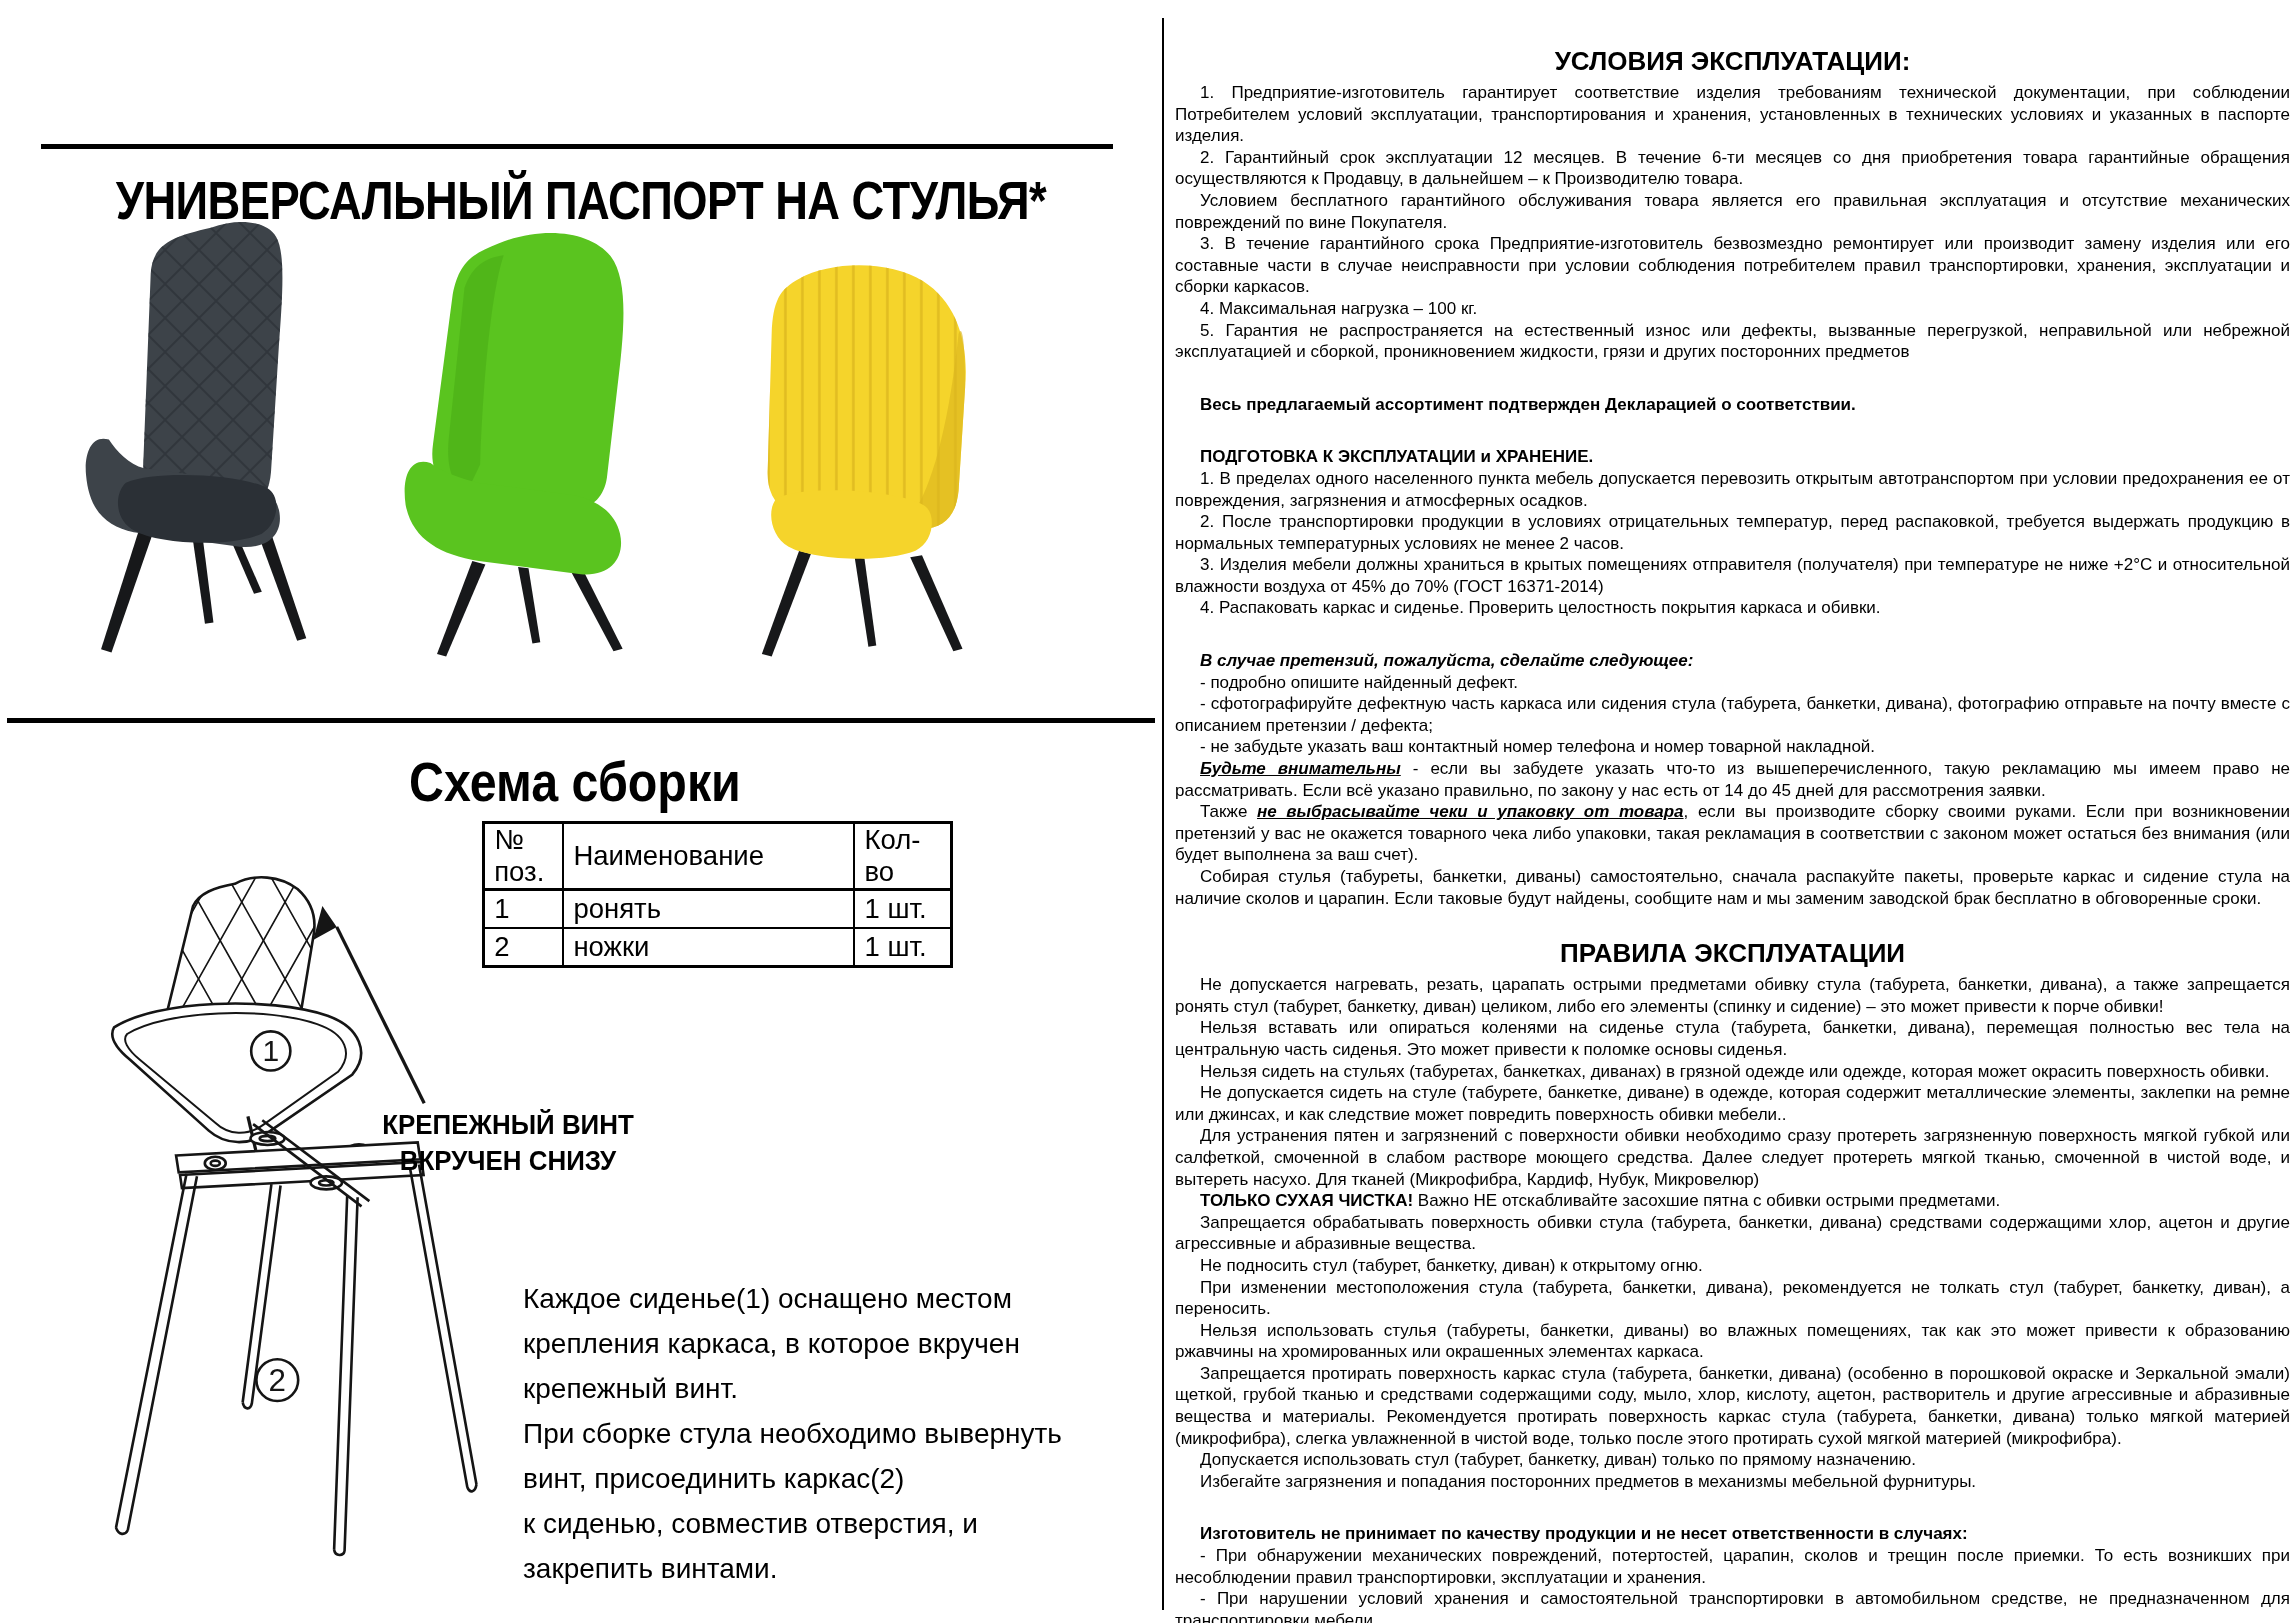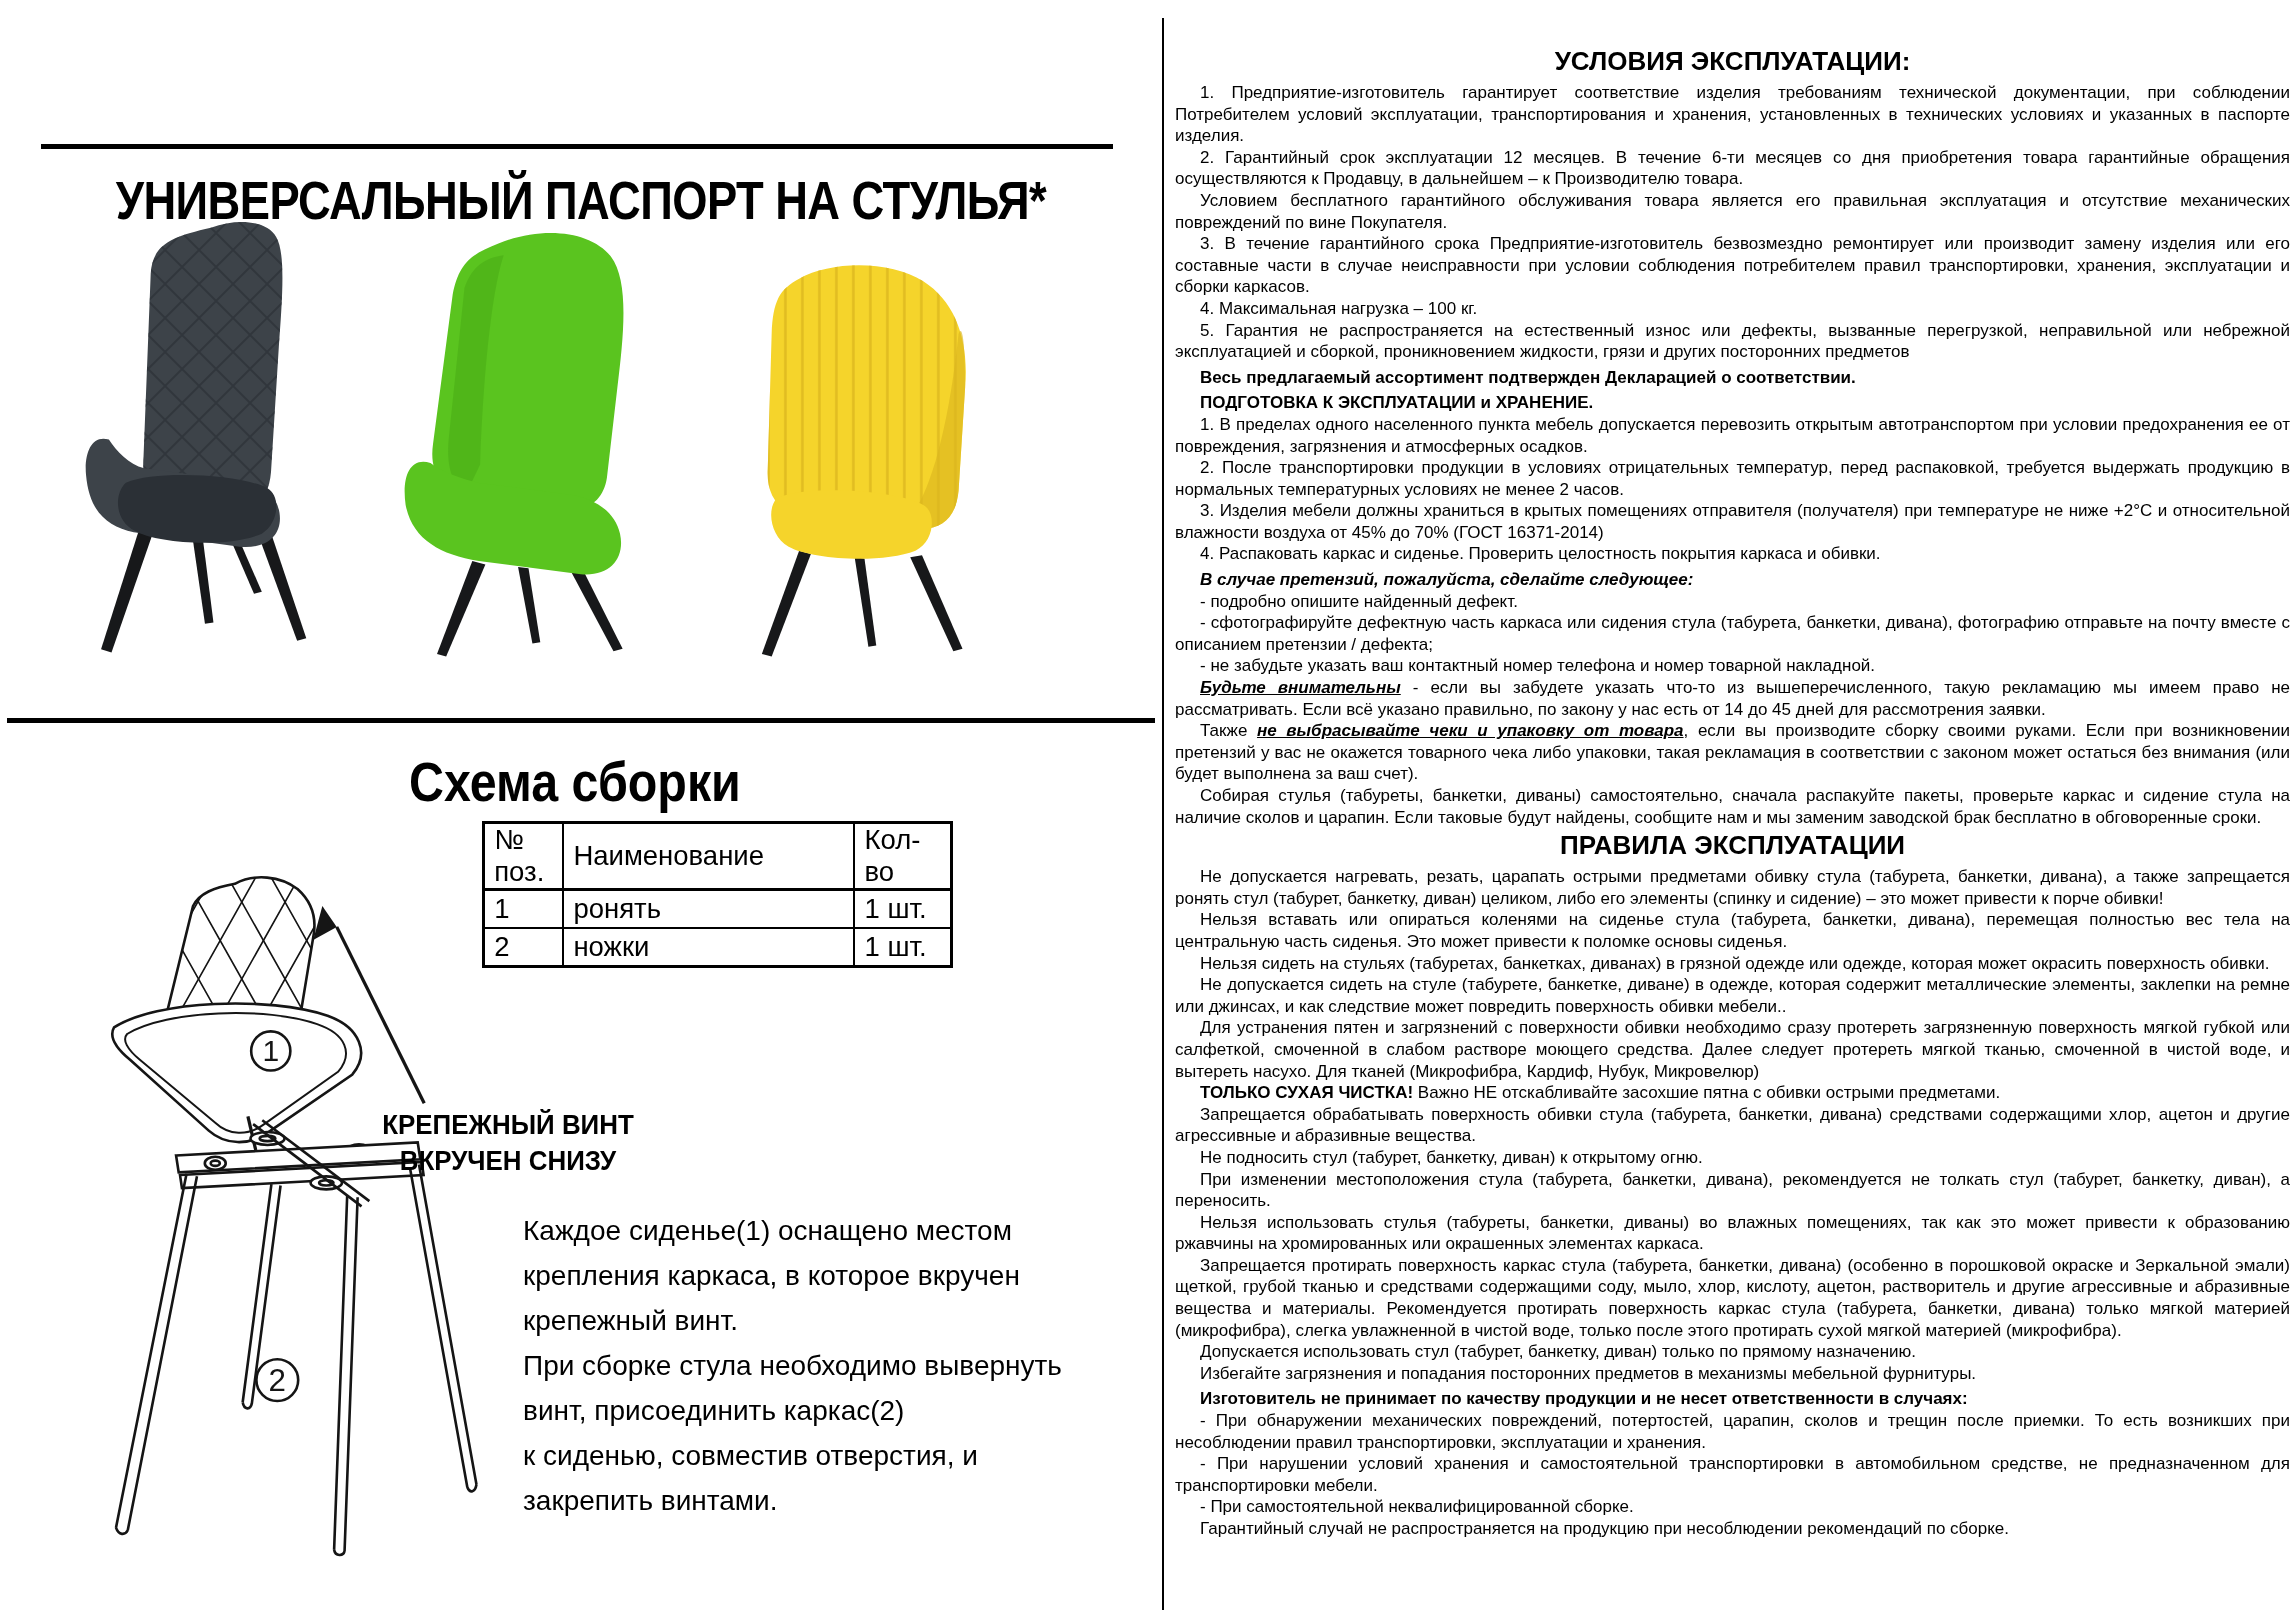--- a/index.html
+++ b/index.html
@@ -17,31 +17,31 @@
   .callout{left:361px;top:1107px;width:294px;text-align:center;font-size:27px;font-weight:800;
            line-height:36px;transform:scaleX(.96);}
   .parts-table{left:482px;top:821px;border-collapse:collapse;border:3.3px solid #000;
                font-size:27.5px;}
   .parts-table td{border:2.6px solid #000;vertical-align:middle;padding:0 0 0 9.2px;}
   .parts-table tr.hd td{height:52px;border-bottom:3.9px solid #000;}
   .parts-table tr.rw td{height:36px;}
   .col-num{width:68px;margin-top:24px;}
   .col-name{width:280px;}
   .col-qty{width:85px;}
-  .instructions{left:523px;top:1208px;width:627px;font-size:28px;line-height:45px;}
+  .instructions{left:523px;top:1276px;width:627px;font-size:28px;line-height:45px;}
 
   
   .rcol{left:1175px;top:48px;width:1115px;}
   .blk{font-size:17px;line-height:21.6px;text-align:justify;margin:0;}
   .blk.p{text-indent:25px;}
   .blk.hc{text-align:center;font-weight:700;font-size:26px;line-height:27.5px;text-indent:0;
           margin-bottom:6.5px;}
   .blk.b{font-weight:700;}
   .blk.bi{font-weight:700;font-style:italic;}
-  .blk.mt{margin-top:4px;}
+  .blk.mt{margin-top:31px;}
   .blk span.sb{font-weight:700;}
   .blk span.si{font-style:italic;text-decoration:underline;}
 
   svg text{font-family:"Liberation Sans",sans-serif;}
 </style>
 </head>
 <body>
 
 <div class="page">
 

